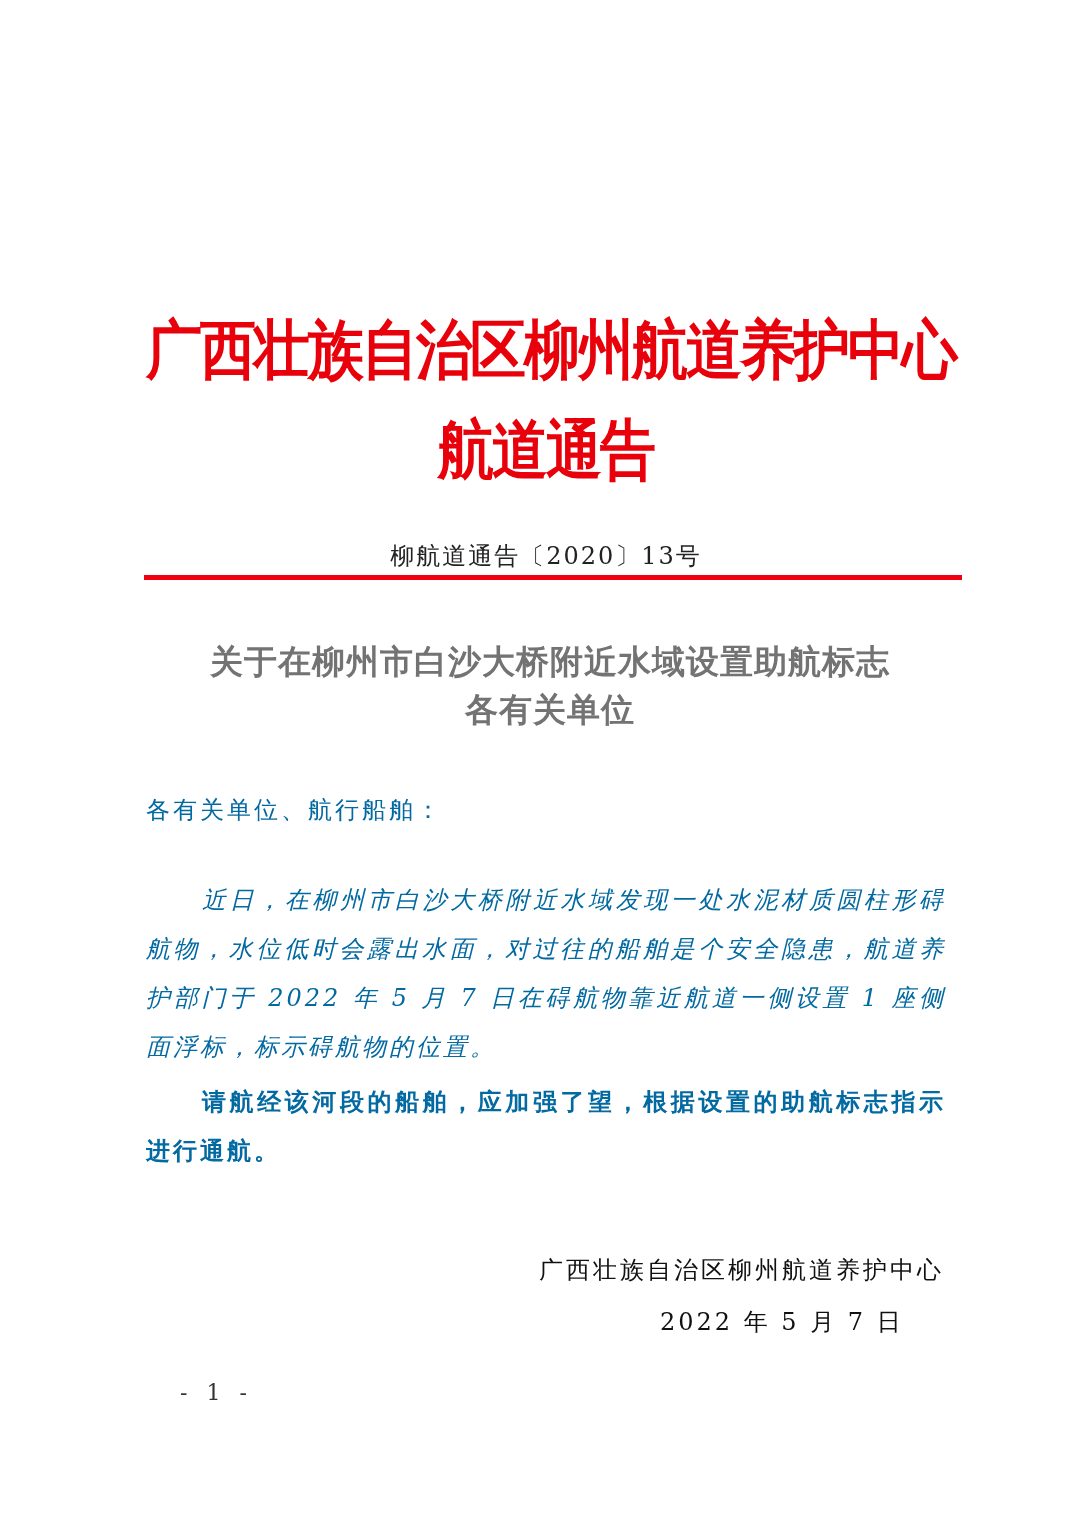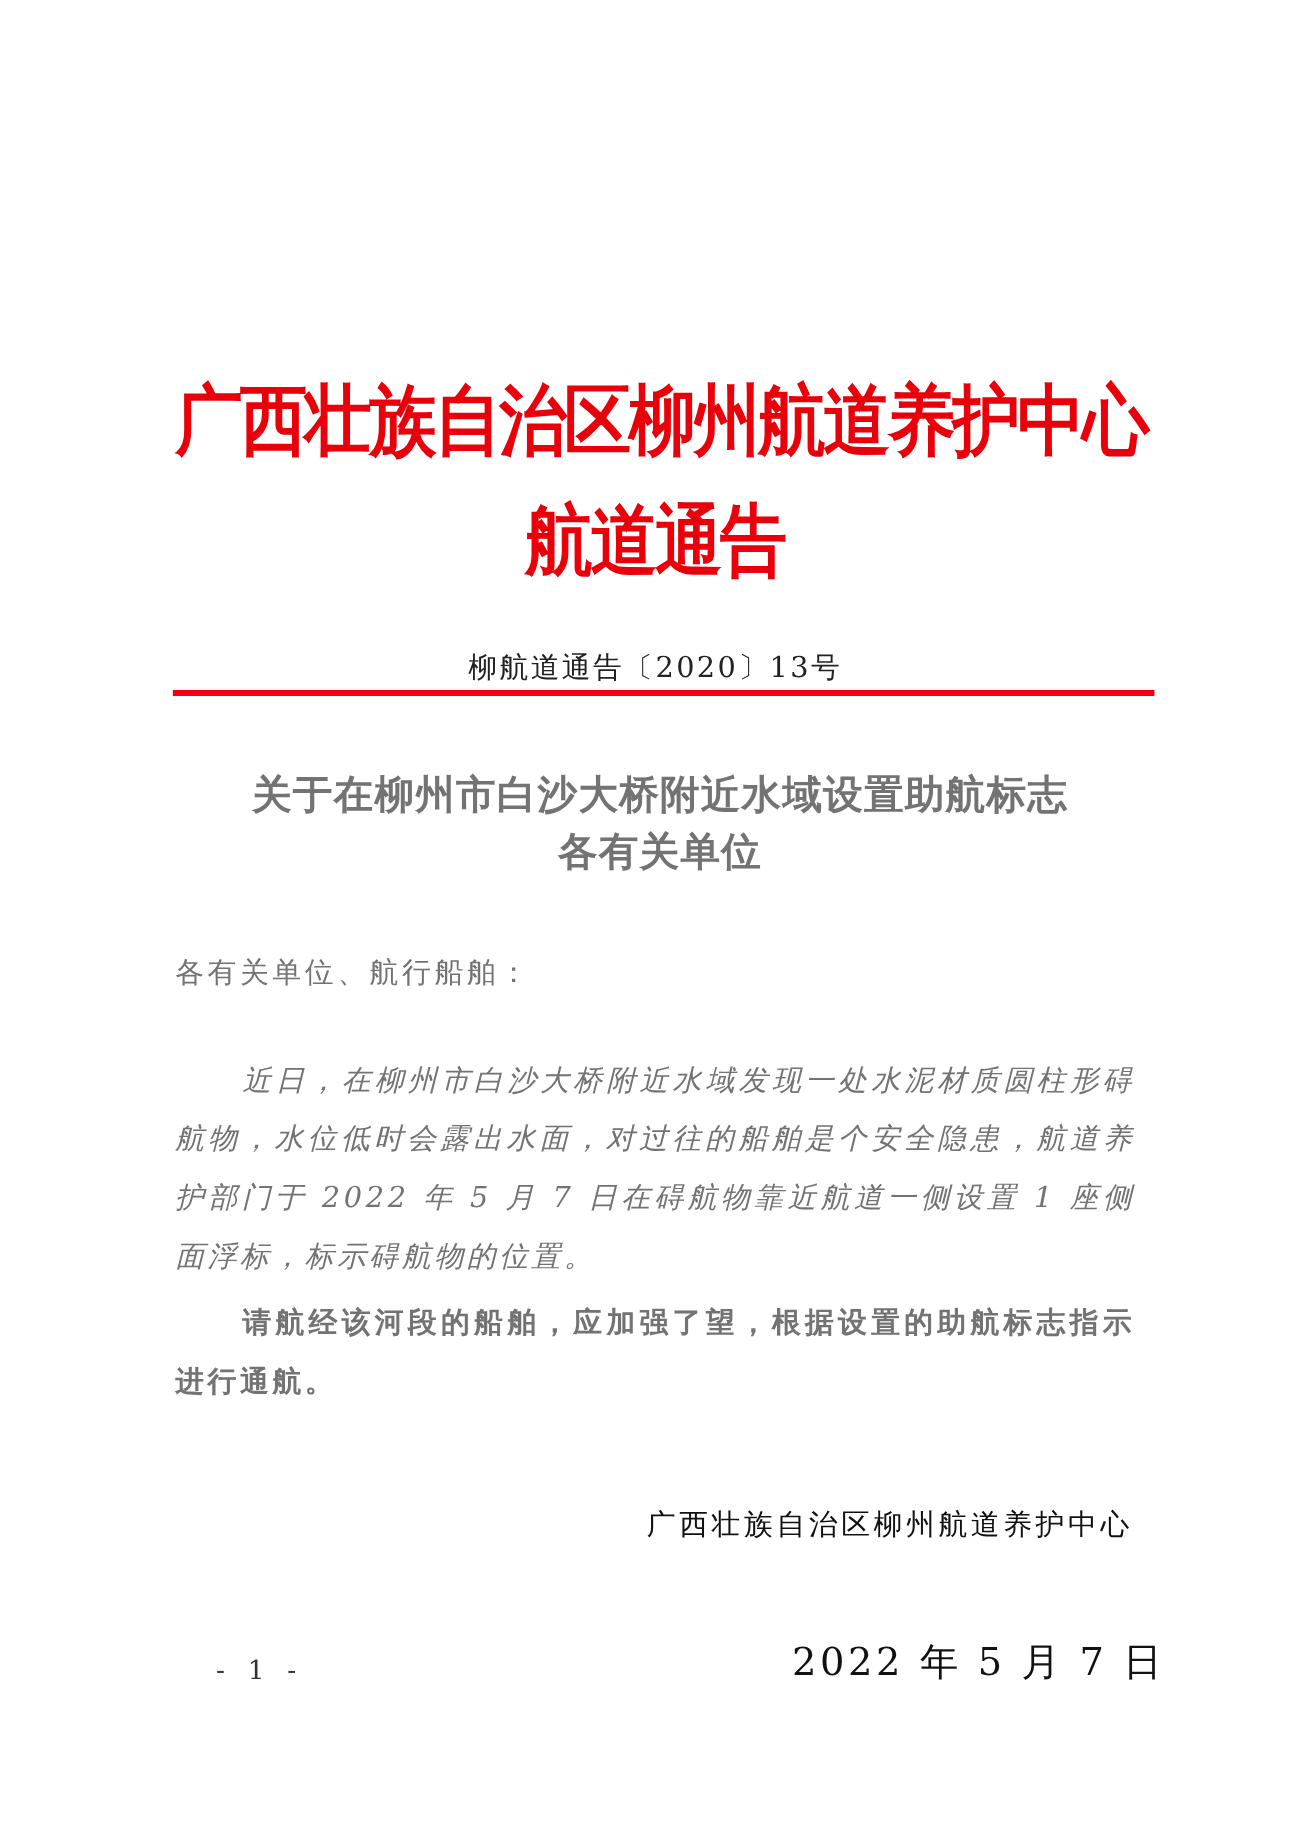--- a/index.html
+++ b/index.html
@@ -9,27 +9,27 @@
   .red-title { color: #e8000b; font-family: "DejaVu Serif", serif; font-weight: bold;
                font-size: 56px; letter-spacing: -2px; white-space: nowrap; }
   #t1 { left: 146px; top: 308px; width: 800px; text-align: center; transform: scaleY(1.15); transform-origin: top; }
   #t2 { left: 146px; top: 408px; width: 800px; text-align: center; transform: scaleY(1.15); transform-origin: top; }
   #docno { left: 146px; top: 540px; width: 800px; text-align: center; font-size: 24px; letter-spacing: 2px; color: #222; }
   #redline { left: 144px; top: 575px; width: 818px; height: 5px; background: #f00010; }
   .subject { font-family: "DejaVu Sans", "Liberation Sans", sans-serif; font-weight: bold; font-size: 33px;
              color: #737373; text-align: center; width: 820px; left: 140px; white-space: nowrap; letter-spacing: 1px; }
   #s1 { top: 640px; }
   #s2 { top: 688px; }
-  .body { font-size: 24px; line-height: 49px; color: #737373; letter-spacing: 3px; white-space: nowrap; }
+  .body { font-size: 24px; line-height: 49px; color: #0369a1; letter-spacing: 3px; white-space: nowrap; }
   #salut { left: 146px; top: 786px; }
   .para { left: 146px; width: 800px; white-space: normal; text-align: justify; text-indent: 56px; }
   #p1 { top: 876px; font-style: italic; }
   #p2 { top: 1077px; font-weight: bold; }
   #org { right: 136px; top: 1254px; font-size: 24px; letter-spacing: 3px; }
-  #date { left: 660px; top: 1364px; font-size: 32px; letter-spacing: 3px; }
+  #date { left: 660px; top: 1306px; font-size: 24px; letter-spacing: 3px; }
   #pageno { left: 180px; top: 1380px; font-size: 22px; letter-spacing: 6px; color: #333; }
 </style>
 </head>
 <body>
 
 <div class="abs red-title" id="t1">广西壮族自治区柳州航道养护中心</div>
 <div class="abs red-title" id="t2">航道通告</div>
 <div class="abs" id="docno">柳航道通告〔2020〕13号</div>
 <div class="abs" id="redline"></div>
 

